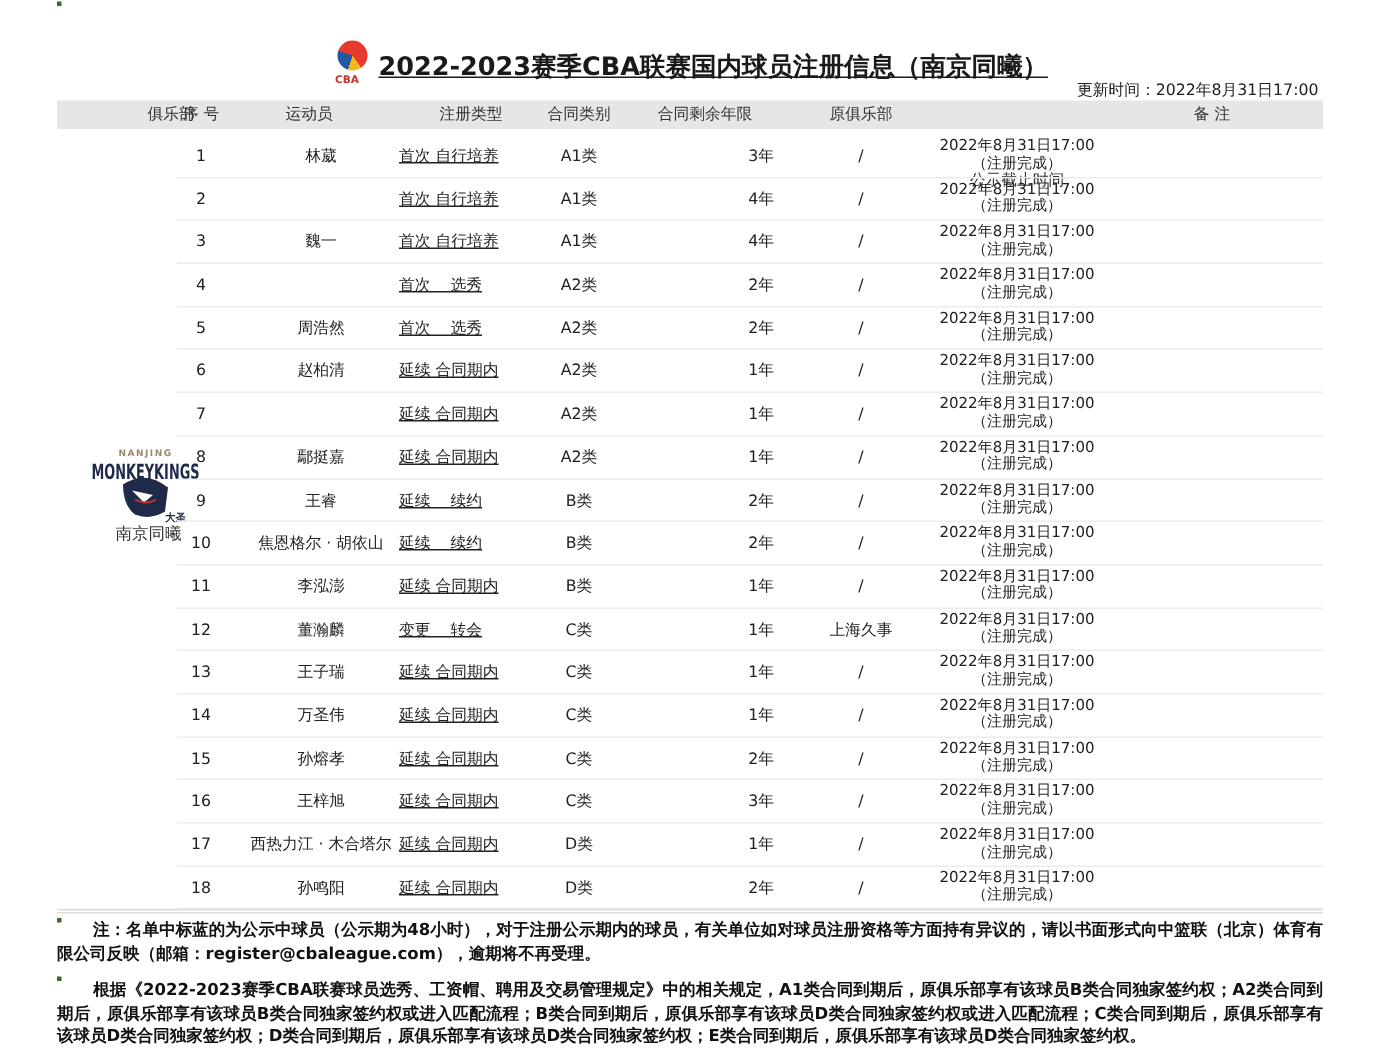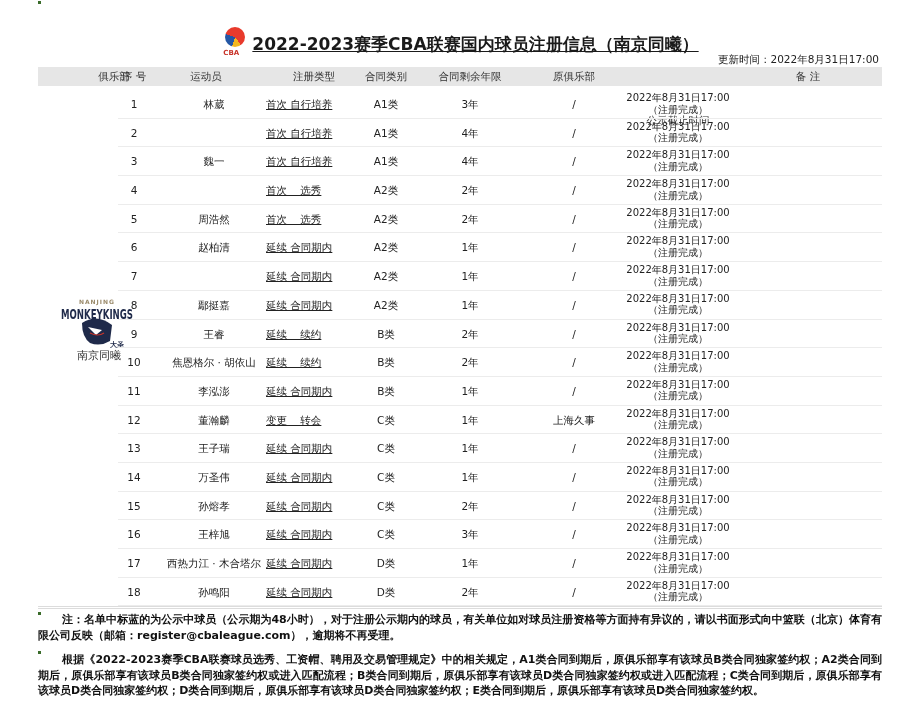--- a/index.html
+++ b/index.html
@@ -18,21 +18,21 @@
   .club-cell { position: absolute; left: 56px; top: 90px; width: 80px; height: 516px; }
   .club-logo { position: absolute; left: 4px; top: 207px; width: 74px; height: 52px; }
   .club-name { position: absolute; left: 0; top: 258px; width: 86px; text-align: center; font-size: 11px; color: #333; }
   .rows { position: absolute; left: 118px; top: 90px; width: 764px; }
   .row { position: relative; height: 28.7px; border-bottom: 1px solid #ececec; box-sizing: border-box; }
   .cell { position: absolute; top: 0; height: 28px; line-height: 28px; font-size: 10.5px; text-align: center; color: #222; }
   .cell.seq { left: 0; width: 32px; }
   .cell.name { left: 43px; width: 106px; }
   .cell.regtype { left: 148px; width: 100px; text-align: left; white-space: pre; text-decoration: underline; }
   .cell.ctype { left: 240px; width: 56px; }
-  .cell.years { left: 306px; width: 92px; }
+  .cell.years { left: 306px; width: 92px; text-align: right; }
   .cell.orig { left: 410px; width: 92px; }
   .cell.deadline { left: 500px; width: 120px; line-height: 11.5px; padding-top: 2px; font-size: 10px; }
   .cell.deadline span { display: block; }
   .cell.remark { left: 620px; width: 140px; }
   .divider-line { position: absolute; left: 38px; top: 606px; width: 844px; height: 3px; border-top: 1px solid #dcdcdc; border-bottom: 1px solid #dcdcdc; box-sizing: border-box; }
   .note { position: absolute; left: 38px; width: 844px; font-size: 11px; font-weight: bold; color: #111; line-height: 15.5px; text-align: justify; }
   .note1 { top: 612px; }
   .note2 { top: 652px; }
   .indent { display: inline-block; width: 24px; }
 </style>

